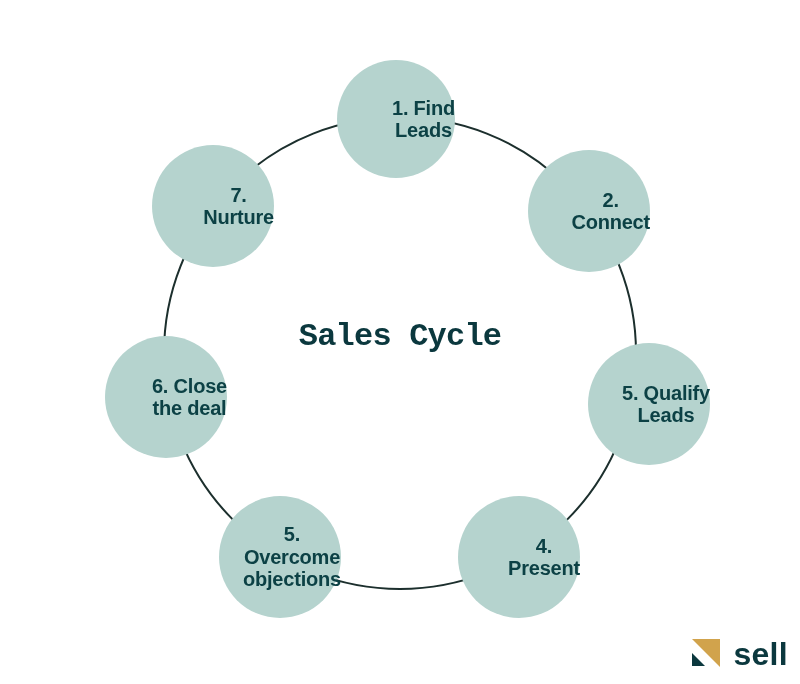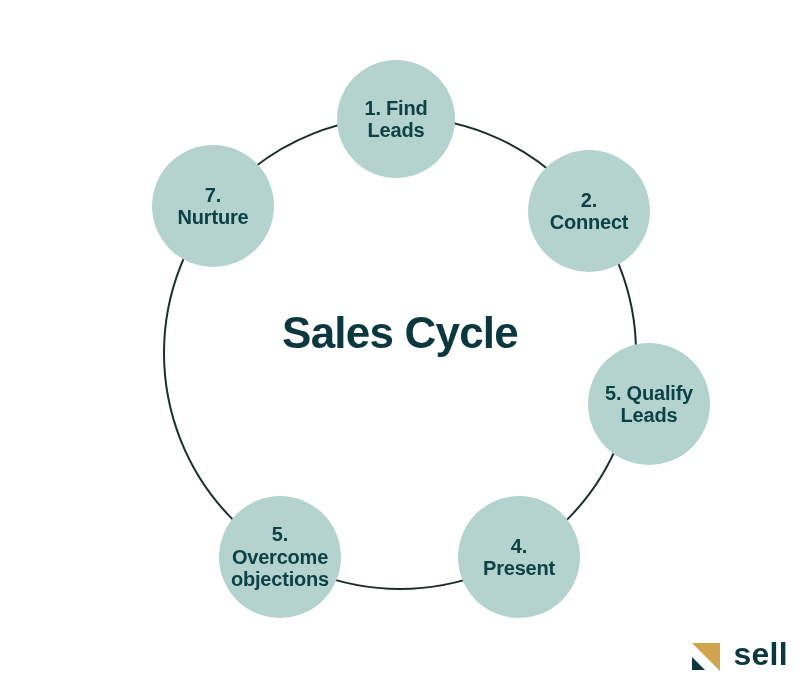--- a/index.html
+++ b/index.html
@@ -22,49 +22,50 @@
     width:800px;height:684px;
     background:var(--background);
   }
   .ring-svg{
     position:absolute;left:0;top:0;z-index:0;
   }
   .node{
     position:absolute;z-index:2;
     width:122px;height:122px;border-radius:50%;
     background:var(--node-fill);
-    display:flex;align-items:center;justify-content:center;
+    display:flex;align-items:center;justify-content:flex-end;
     text-align:center;
   }
   .node-label{
     white-space:pre-line;
     font-size:20px;font-weight:bold;
     line-height:1.12;
     color:var(--ink);
     letter-spacing:-0.2px;
   }
   .n1{left:337px;top:60px;width:118px;height:118px;}
   .n2{left:528px;top:150px;}
   .n3{left:588px;top:343px;}
   .n4{left:458px;top:496px;}
   .n5{left:219px;top:496px;}
   .n6{left:105px;top:336px;}
   .n7{left:152px;top:145px;}
   .center-title{
     position:absolute;z-index:1;
-    left:200px;top:308px;width:400px;
+    left:200px;top:318px;width:400px;
     text-align:center;
-    font-size:44px;font-weight:bold;
+    font-size:32px;font-weight:bold;
     letter-spacing:-0.8px;
     color:var(--title-ink);
+    font-family:Liberation Mono, monospace;
   }
   .brand{
     position:absolute;z-index:3;
     right:12px;bottom:10px;
-    display:flex;align-items:flex-end;gap:10px;
+    display:flex;align-items:flex-start;gap:10px;
   }
   .brand-name{
     font-size:32px;font-weight:bold;
     color:var(--title-ink);
     letter-spacing:0.3px;
     line-height:1;
     padding-bottom:4px;
   }
 </style>
 </head>
@@ -92,20 +93,24 @@
   </div>
   <div class="node n4">
     <span class="node-label">4.
 Present</span>
   </div>
   <div class="node n5">
     <span class="node-label">5.
 Overcome
 objections</span>
   </div>
+  <div class="node n6">
+    <span class="node-label">6. Close
+the deal</span>
+  </div>
   <div class="node n7">
     <span class="node-label">7.
 Nurture</span>
   </div>
 
   <div class="brand">
     <svg width="34" height="32" viewBox="0 0 34 32" aria-hidden="true">
       <polygon points="3,1 31,1 31,29" style="fill:var(--gold)"></polygon>
       <polygon points="3,15 16,28 3,28" style="fill:var(--title-ink)"></polygon>
     </svg>

